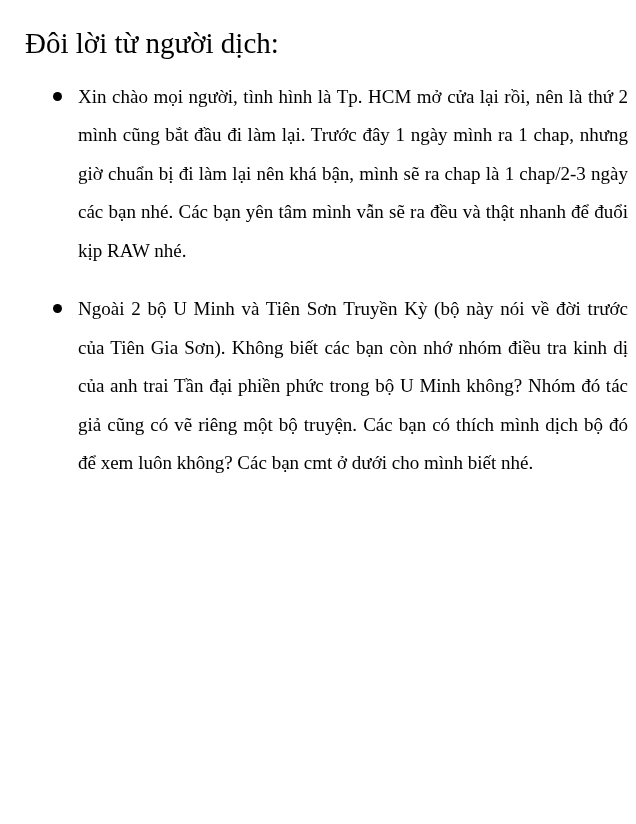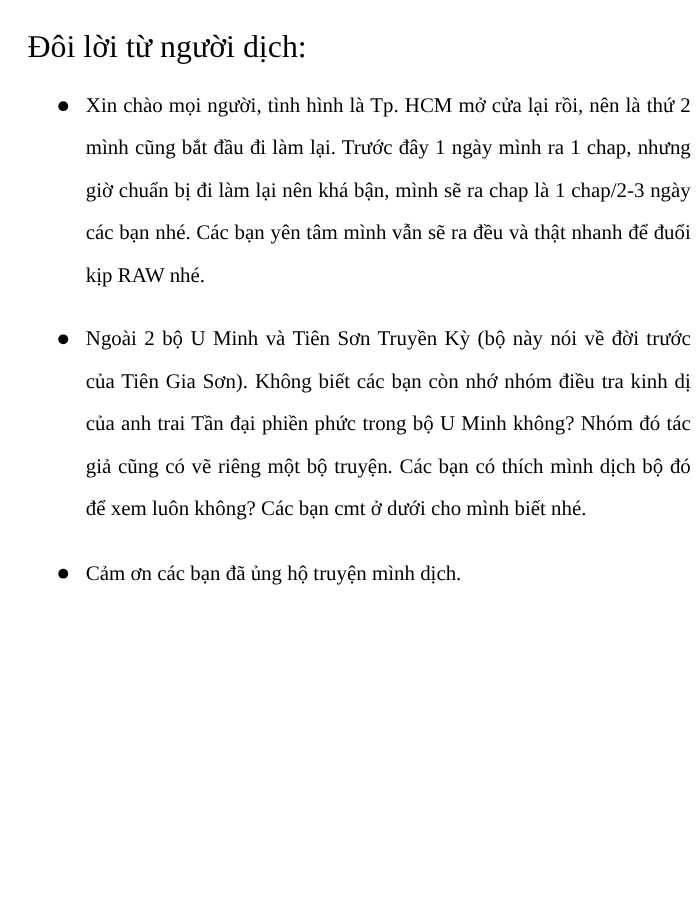--- a/index.html
+++ b/index.html
@@ -62,18 +62,14 @@
 
   <ul class="bullets">
     <li class="bullet-item">
       <span class="bullet-dot"></span>
       <span>Xin chào mọi người, tình hình là Tp. HCM mở cửa lại rồi, nên là thứ 2 mình cũng bắt đầu đi làm lại. Trước đây 1 ngày mình ra 1 chap, nhưng giờ chuẩn bị đi làm lại nên khá bận, mình sẽ ra chap là 1 chap/2-3 ngày các bạn nhé. Các bạn yên tâm mình vẫn sẽ ra đều và thật nhanh để đuổi kịp RAW nhé.</span>
     </li>
     <li class="bullet-item">
       <span class="bullet-dot"></span>
       <span>Ngoài 2 bộ U Minh và Tiên Sơn Truyền Kỳ (bộ này nói về đời trước của Tiên Gia Sơn). Không biết các bạn còn nhớ nhóm điều tra kinh dị của anh trai Tần đại phiền phức trong bộ U Minh không? Nhóm đó tác giả cũng có vẽ riêng một bộ truyện. Các bạn có thích mình dịch bộ đó để xem luôn không? Các bạn cmt ở dưới cho mình biết nhé.</span>
     </li>
-    <li class="bullet-item">
-      <span class="bullet-dot"></span>
-      <span>Cảm ơn các bạn đã ủng hộ truyện mình dịch.</span>
-    </li>
   </ul>
 </div>
 
 </body></html>

